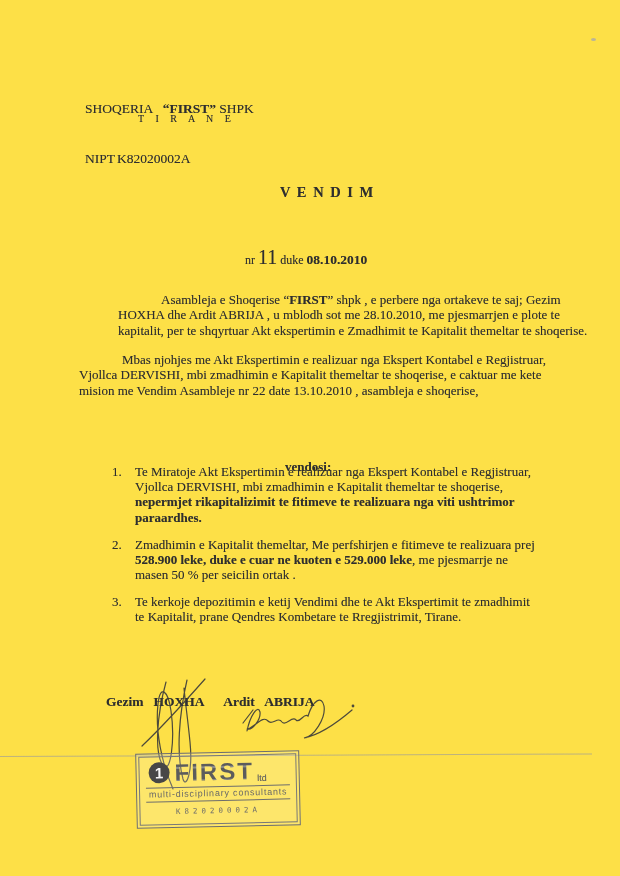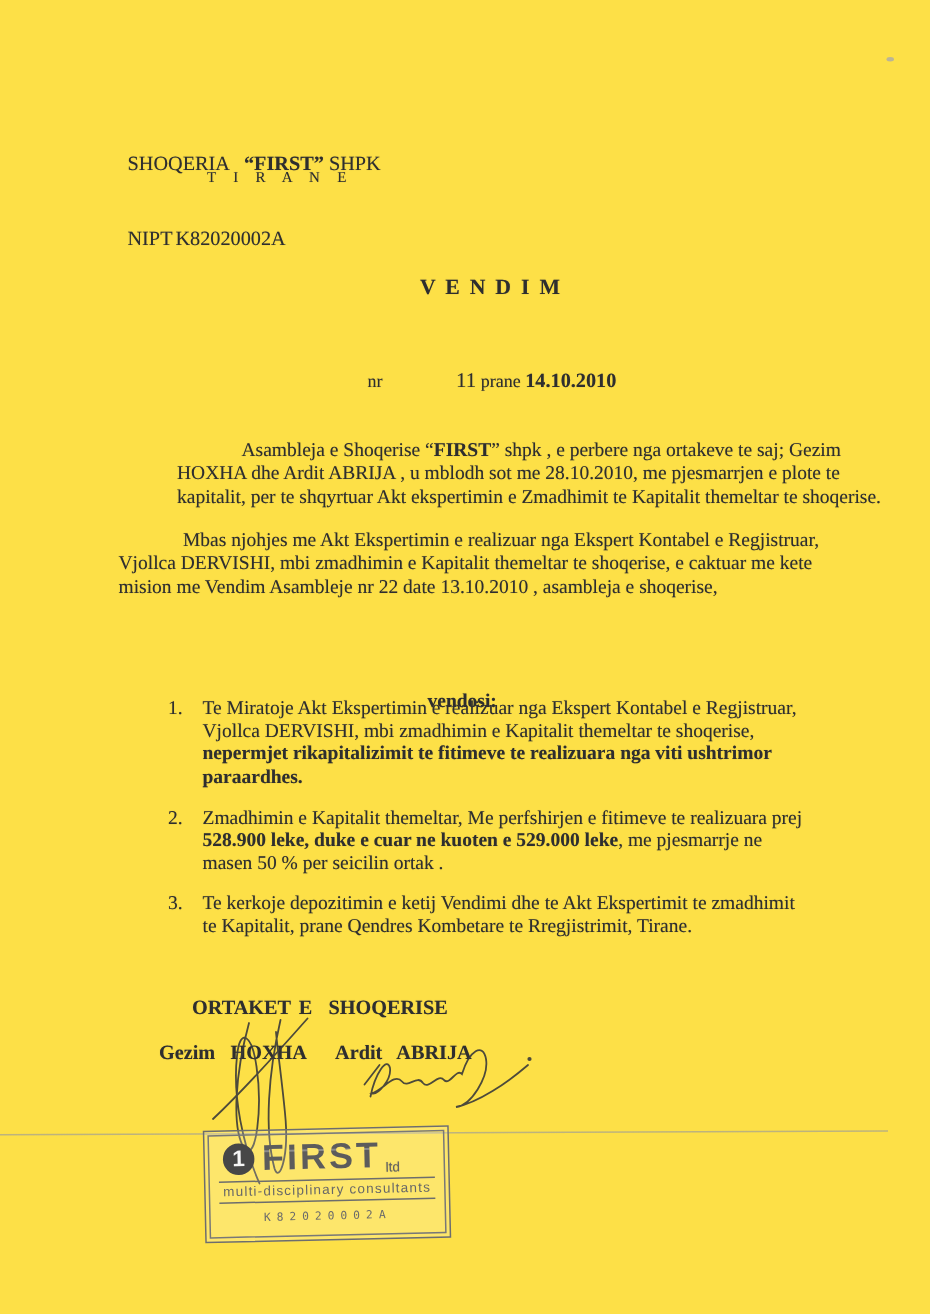--- a/index.html
+++ b/index.html
@@ -14,21 +14,21 @@
   .b{font-weight:bold;}
   .pre{white-space:pre;}
 
   .company-header{left:85px;top:68px;font-size:13.5px;line-height:16.5px;}
   .nipt-label{display:inline-block;margin-right:2px;}
   .city{left:138px;top:113px;font-size:10px;letter-spacing:4.5px;}
 
   .title-main{left:257px;top:184px;font-size:14.5px;font-weight:bold;letter-spacing:1.5px;white-space:pre;margin-left:23px;}
   .title-sub{left:122px;top:216px;font-size:13px;font-weight:bold;white-space:pre;}
   .nr-line{left:245px;top:246px;font-size:12px;white-space:pre;}
-  .nr-value{font-size:14px;margin-left:46px;}
+  .nr-value{font-size:20px;}
   .date-value{font-size:13.5px;font-weight:bold;}
 
   .para{left:79px;width:482px;font-size:13px;line-height:15.3px;text-indent:43px;}
   .p1{top:292px;margin-left:39px;}
   .p2{top:352px;}
   .vendosi{left:285px;top:421px;font-size:13px;font-weight:bold;margin-top:38px;}
 
   .item{left:112px;width:430px;font-size:13px;line-height:15.2px;padding-left:23px;box-sizing:border-box;}
   .item .num{position:absolute;left:0;top:0;}
   .it1{top:464px;}
@@ -78,38 +78,37 @@
 
 <div class="page">
 
   <div class="abs company-header pre">
     <div><span>SHOQERIA   </span><span class="b">“FIRST”</span><span> SHPK</span></div>
     <div><span class="nipt-label">NIPT</span><span>K82020002A</span></div>
   </div>
   <div class="abs city">T I R A N E</div>
 
   <div class="abs title-main">V E N D I M</div>
-  <div class="abs nr-line"><span>nr </span><span class="nr-value">11</span><span> prane </span><span class="date-value">14.10.2010</span></div>
+  <div class="abs nr-line"><span>nr </span><span class="nr-value">11</span><span> duke </span><span class="date-value">08.10.2010</span></div>
 
   <div class="abs para p1"><span>Asambleja e Shoqerise “</span><span class="b">FIRST</span><span>” shpk , e perbere nga ortakeve te saj; Gezim HOXHA dhe Ardit  ABRIJA  , u mblodh sot me 28.10.2010, me pjesmarrjen e plote te kapitalit, per te shqyrtuar Akt ekspertimin e Zmadhimit te Kapitalit  themeltar te shoqerise.</span></div>
   <div class="abs para p2"><span>Mbas njohjes me Akt Ekspertimin e realizuar nga Ekspert Kontabel e Regjistruar, Vjollca DERVISHI, mbi zmadhimin e Kapitalit themeltar te shoqerise, e caktuar me kete mision me Vendim Asambleje  nr 22 date 13.10.2010 , asambleja  e shoqerise,</span></div>
 
   <div class="abs vendosi">vendosi:</div>
 
   <div class="abs item it1">
     <span class="num">1.</span><span>Te Miratoje Akt Ekspertimin e realizuar nga Ekspert Kontabel e Regjistruar, Vjollca DERVISHI, mbi zmadhimin e Kapitalit themeltar te shoqerise, </span><span class="b">nepermjet rikapitalizimit te fitimeve te realizuara nga viti ushtrimor paraardhes.</span><span></span>
   </div>
   <div class="abs item it2">
     <span class="num">2.</span><span>Zmadhimin e Kapitalit themeltar, Me perfshirjen e fitimeve te realizuara prej  </span><span class="b">528.900 leke, duke e cuar ne kuoten e 529.000 leke</span><span>, me pjesmarrje ne masen 50 % per seicilin ortak .</span>
   </div>
   <div class="abs item it3">
     <span class="num">3.</span><span>Te kerkoje depozitimin e ketij Vendimi dhe te Akt Ekspertimit te zmadhimit te Kapitalit, prane Qendres Kombetare te Rregjistrimit, Tirane.</span><span class="b"></span><span></span>
   </div>
 
-  <div class="abs partners-heading">ORTAKET E  SHOQERISE</div>
   <div class="abs partner-names">Gezim   HOXHA      Ardit   ABRIJA</div>
 
   <div class="abs scan-line"></div>
   <div class="abs speck"></div>
 
   <svg class="abs sig-svg" width="320" height="140" viewBox="0 0 320 140" fill="none" stroke="#3a3a3a" stroke-width="1.2" stroke-linecap="round" opacity="0.9">
     <g>
       <path d="M 105,19 C 90,36 62,67 42,86"></path>
       <path d="M 66,22 C 57,55 54,92 63,106 C 71,115 75,78 71,51 C 68,30 60,24 58,44 C 55,71 62,104 73,129"></path>
       <path d="M 87,20 C 79,55 76,93 83,119 C 86,129 93,112 90,82 C 88,61 85,40 84,28"></path>

